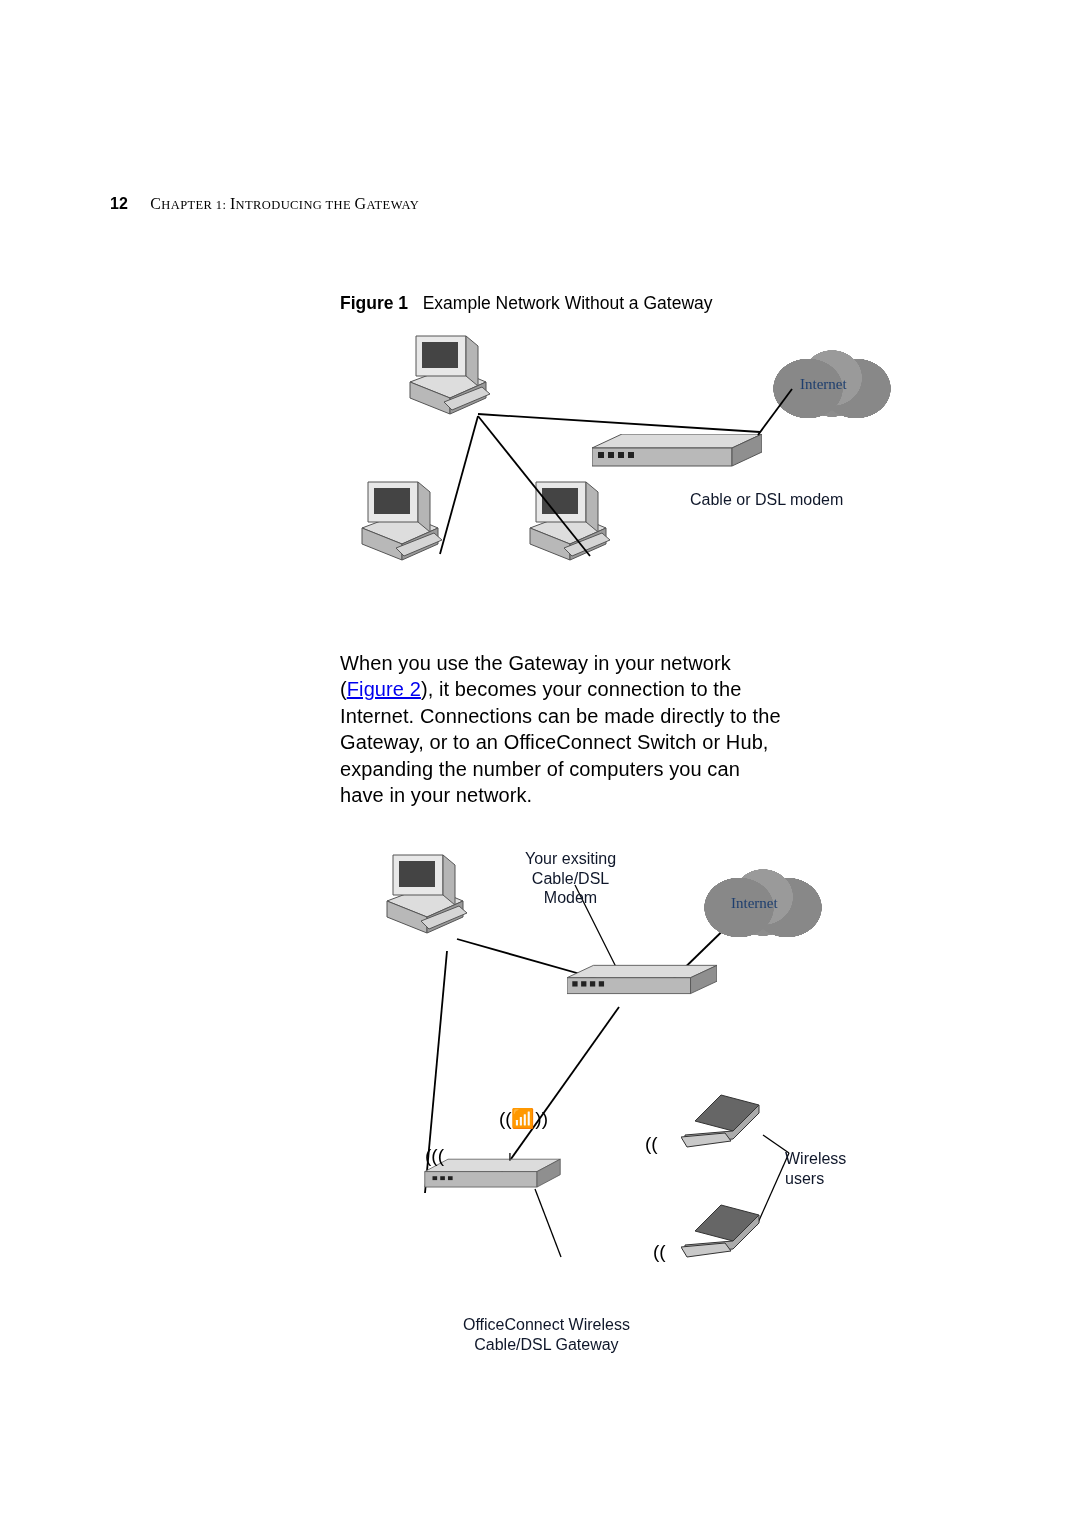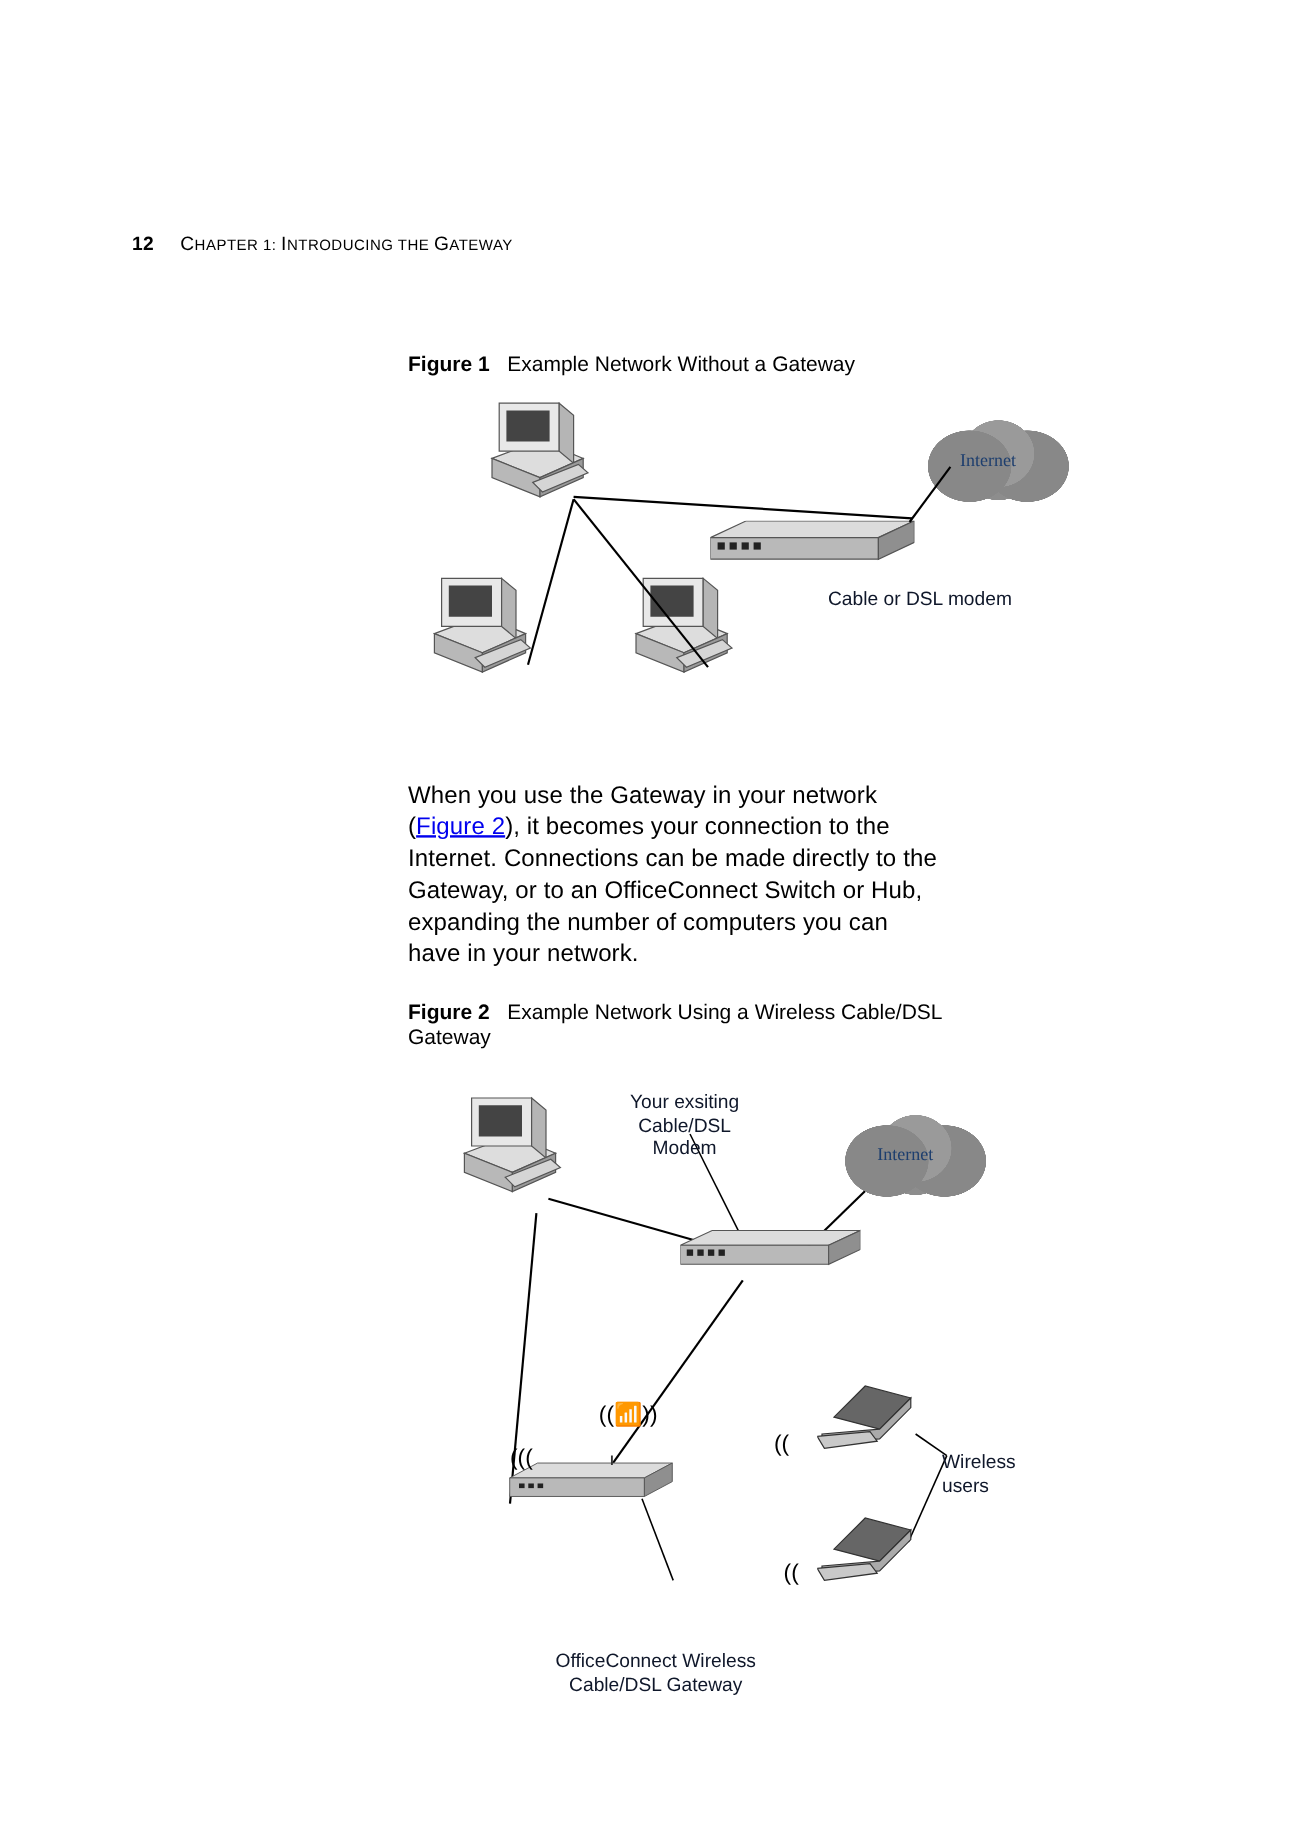--- a/index.html
+++ b/index.html
@@ -24,20 +24,21 @@
     align-items: baseline;
   }
   .page-num {
     font-weight: 700;
     font-size: 16px;
     margin-right: 22px;
   }
   .chap-prefix {
     font-variant: small-caps;
     letter-spacing: 0.4px;
+    font-family: Liberation Serif, serif;
   }
   .chap-prefix .cap { font-size: 16px; }
   .chap-prefix .sc  { font-size: 12.5px; }
   .content {
     margin-left: 230px; 
   }
   .fig-caption {
     font-size: 17.5px;
     margin-top: 80px;
     margin-bottom: 18px;
@@ -213,23 +214,20 @@
         <path d="M230 224 L118 84" stroke="#000" stroke-width="1.8" fill="none"></path>
       </svg>
 
       <span class="lbl" style="left:330px; top:158px;">Cable or DSL modem</span>
     </div>
 
     <p class="body-para">
       <span>When you use the Gateway in your network (</span><a class="link" href="#">Figure 2</a><span>), it becomes your connection to the Internet. Connections can be made directly to the Gateway, or to an OfficeConnect Switch or Hub, expanding the number of computers you can have in your network.</span>
     </p>
 
-    <div class="fig-caption2">
-      <span class="fig-label">Figure 2</span>&nbsp;&nbsp;&nbsp;<span>Example Network Using a Wireless Cable/DSL Gateway</span>
-    </div>
 
     <div class="fig2">
 
       <svg style="position:absolute; left:0; top:0; width:560px; height:470px;">
 
         <path d="M210 52 L254 140" stroke="#000" stroke-width="1.3" fill="none"></path>
 
         <path d="M170 356 L196 424" stroke="#000" stroke-width="1.3" fill="none"></path>
 
         <path d="M424 320 L398 302" stroke="#000" stroke-width="1.3" fill="none"></path>

